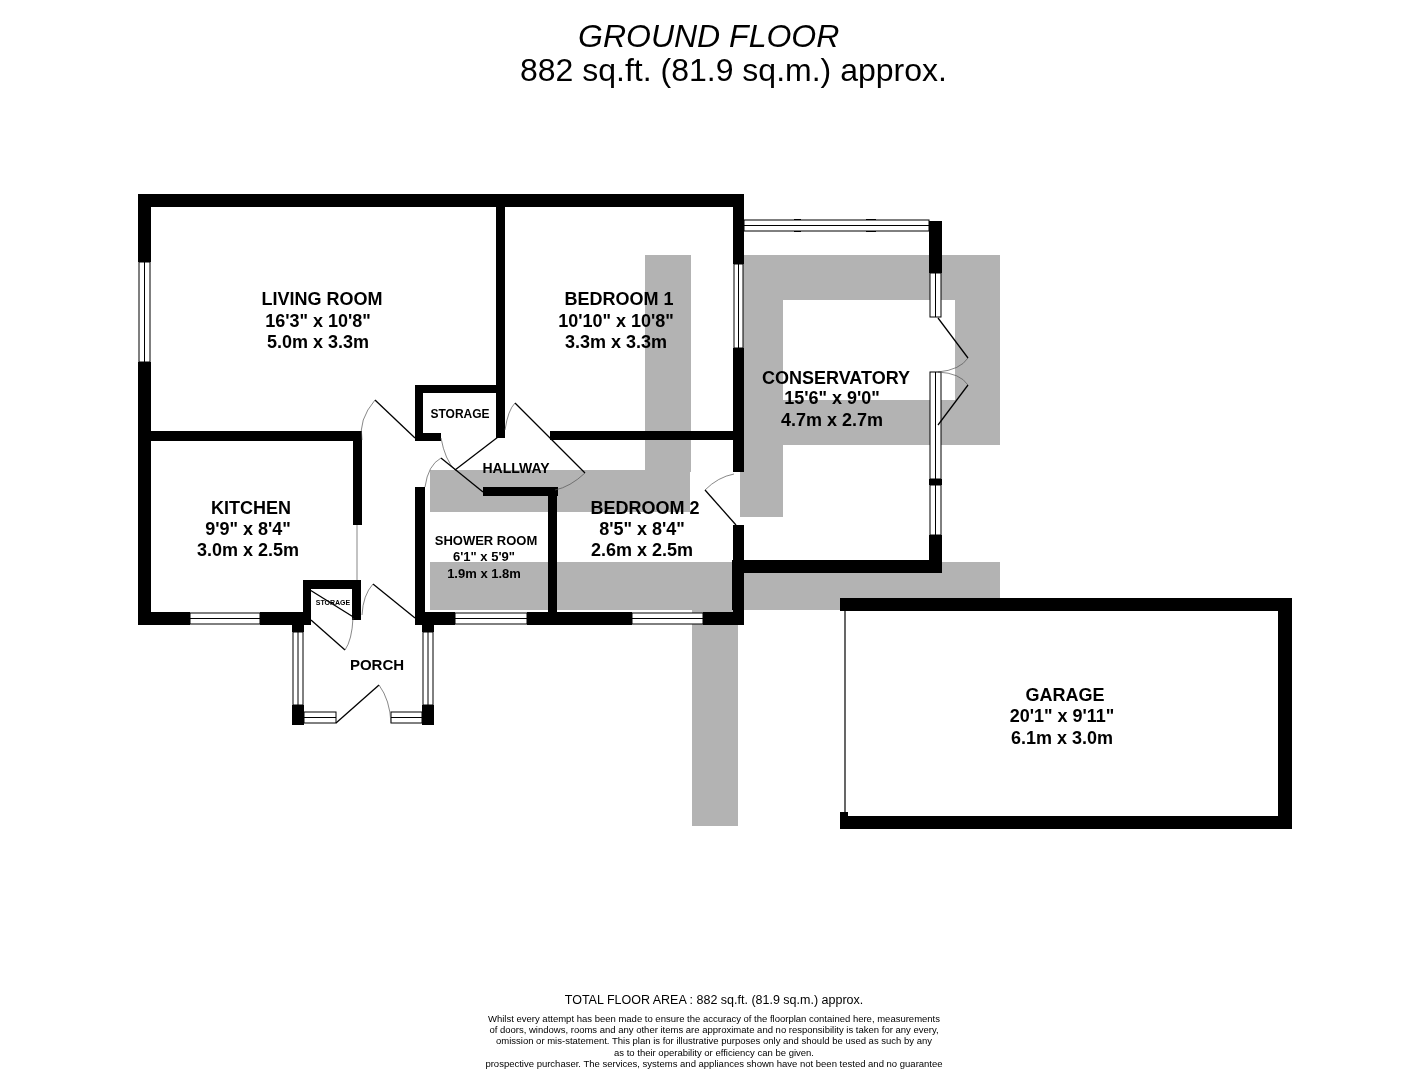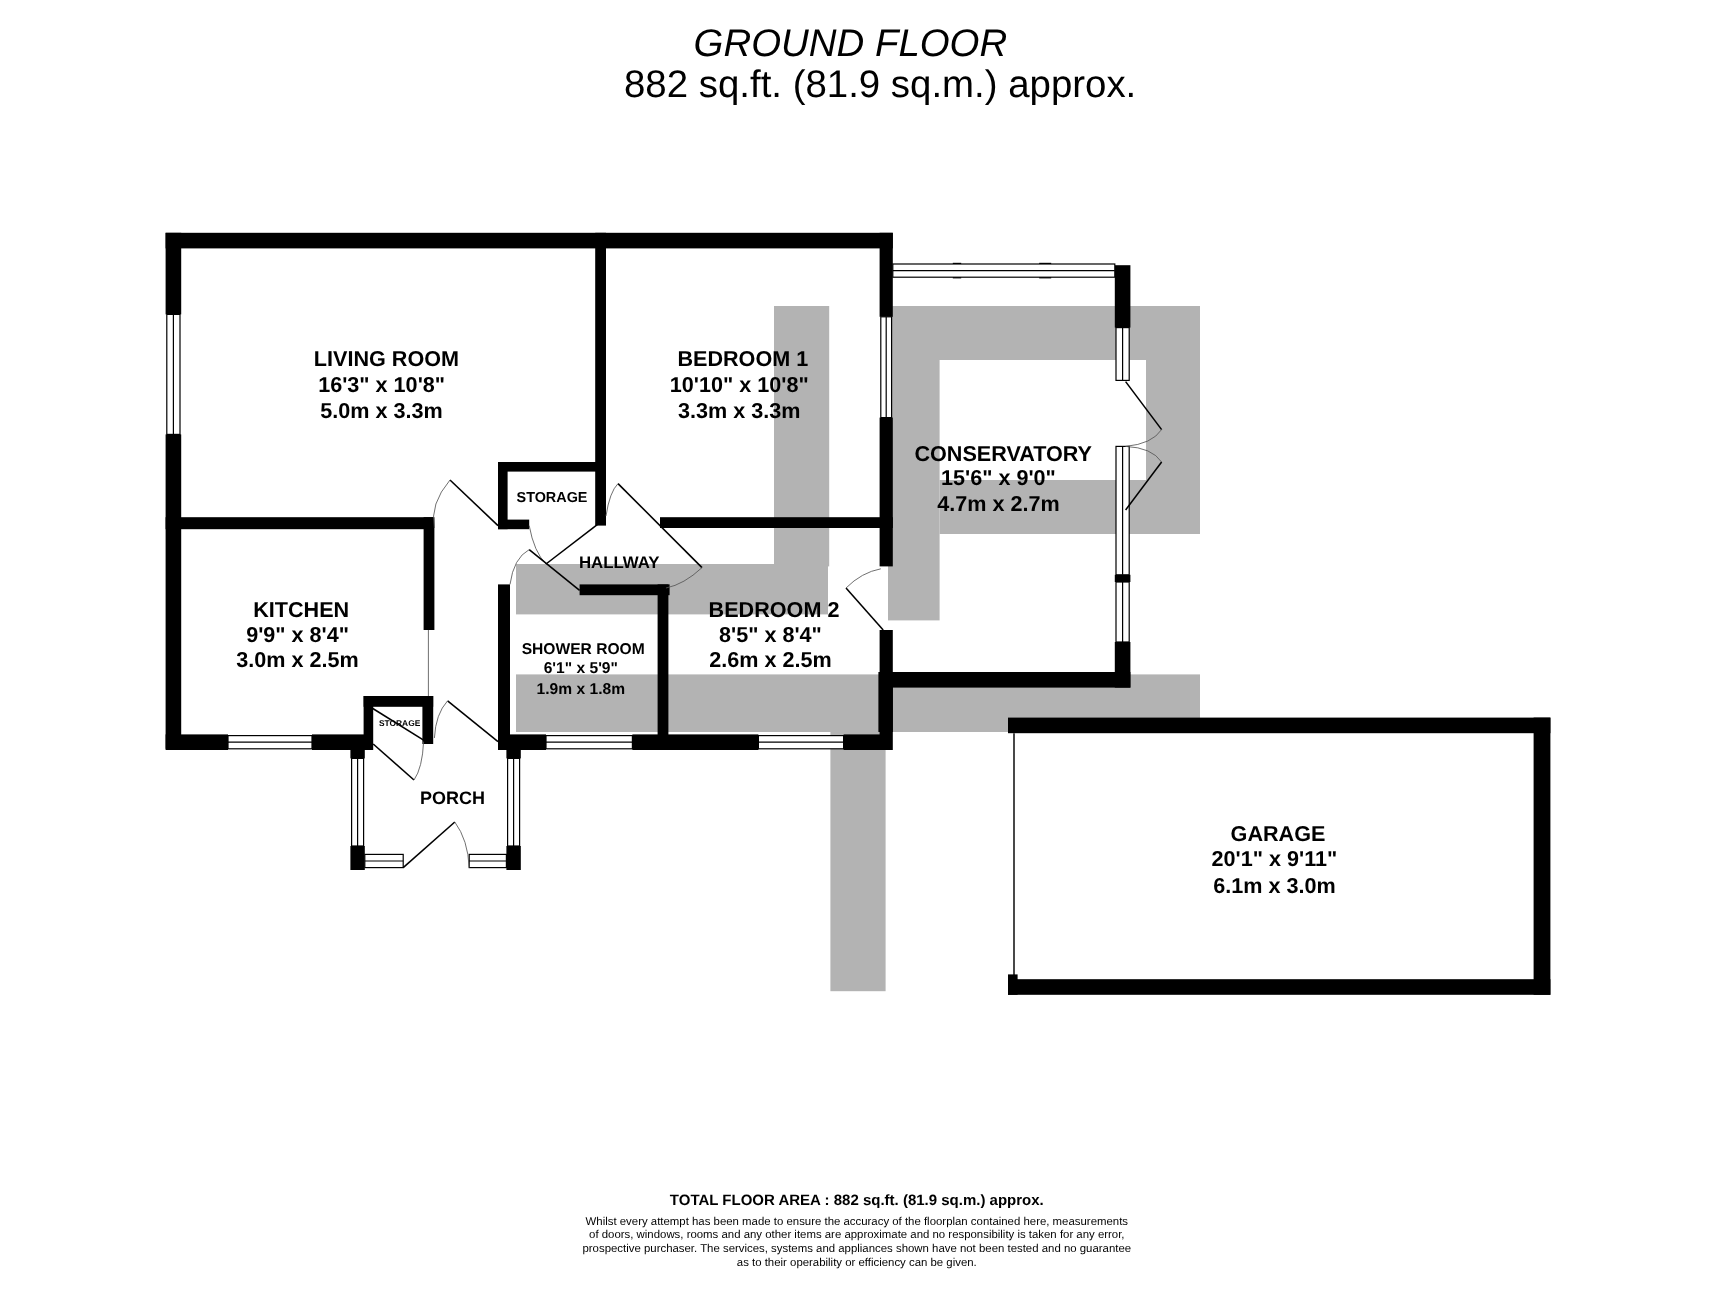--- a/index.html
+++ b/index.html
@@ -2,21 +2,21 @@
 <html><head>
 <meta charset="utf-8">
 <style>
   html, body { margin:0; padding:0; background:#ffffff; }
   body { width:1428px; height:1080px; position:relative; overflow:hidden; font-family:"Liberation Sans", sans-serif; color:#000; }
   .title { position:absolute; left:578px; top:18px; font-size:32px; line-height:36px; white-space:nowrap;font-style:italic; }
   .subtitle { position:absolute; left:520px; top:52px; font-size:32px; line-height:36px; white-space:nowrap;text-align:right; }
   svg.plan { position:absolute; left:0; top:0; }
   .room-label { font-family:"Liberation Sans", sans-serif; font-weight:bold; fill:#000; text-anchor:middle; }
   .footer { position:absolute; left:0; width:1428px; text-align:center; }
-  .total { top:992px; font-size:12.5px; line-height:16px;font-weight:bold; }
+  .total { top:992px; font-size:12.5px; line-height:16px; }
   .disclaimer { top:1013px; font-size:9.5px; line-height:11.2px; }
   .disclaimer span { display:block; }
 </style>
 </head>
 <body>
 
 <div class="title">GROUND FLOOR</div>
 <div class="subtitle">882 sq.ft. (81.9 sq.m.) approx.</div>
 
 <svg class="plan" width="1428" height="1080" viewBox="0 0 1428 1080" xmlns="http://www.w3.org/2000/svg">
@@ -178,16 +178,17 @@
     <text class="room-label" x="516" y="473" font-size="14">HALLWAY</text>
     <text class="room-label" x="460" y="418" font-size="12">STORAGE</text>
     <text class="room-label" x="333" y="605" font-size="7">STORAGE</text>
     <text class="room-label" x="377" y="670" font-size="15">PORCH</text>
   </g>
 </svg>
 
 <div class="footer total">TOTAL FLOOR AREA : 882 sq.ft. (81.9 sq.m.) approx.</div>
 <div class="footer disclaimer">
   <span>Whilst every attempt has been made to ensure the accuracy of the floorplan contained here, measurements</span>
-  <span>of doors, windows, rooms and any other items are approximate and no responsibility is taken for any error,</span>
+  <span>of doors, windows, rooms and any other items are approximate and no responsibility is taken for any every,</span>
+  <span>omission or mis-statement. This plan is for illustrative purposes only and should be used as such by any</span>
+  <span>as to their operability or efficiency can be given.</span>
   <span>prospective purchaser. The services, systems and appliances shown have not been tested and no guarantee</span>
-  <span>as to their operability or efficiency can be given.</span>
 </div>
 
 </body></html>

